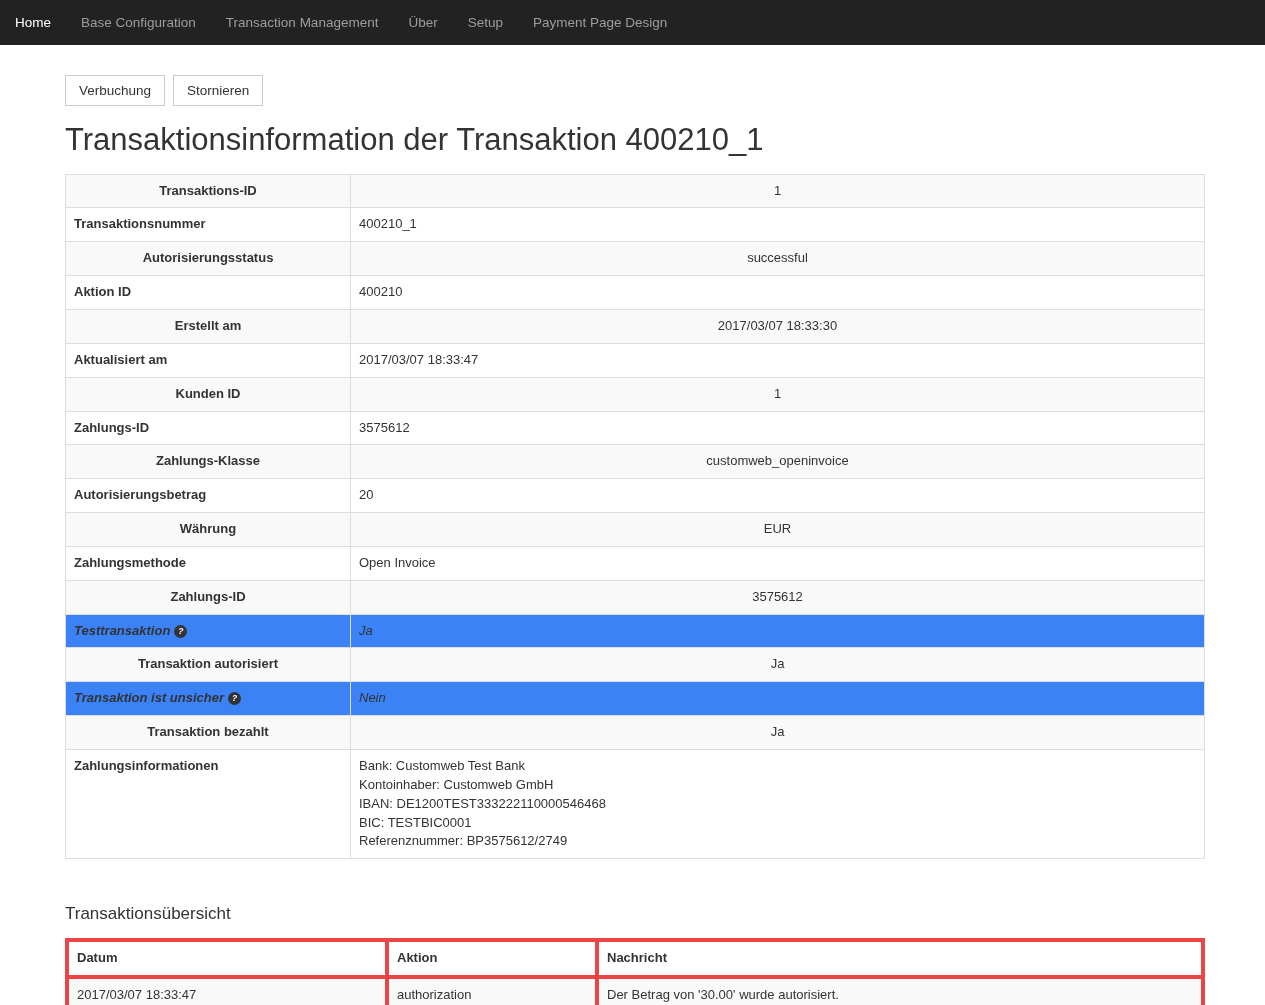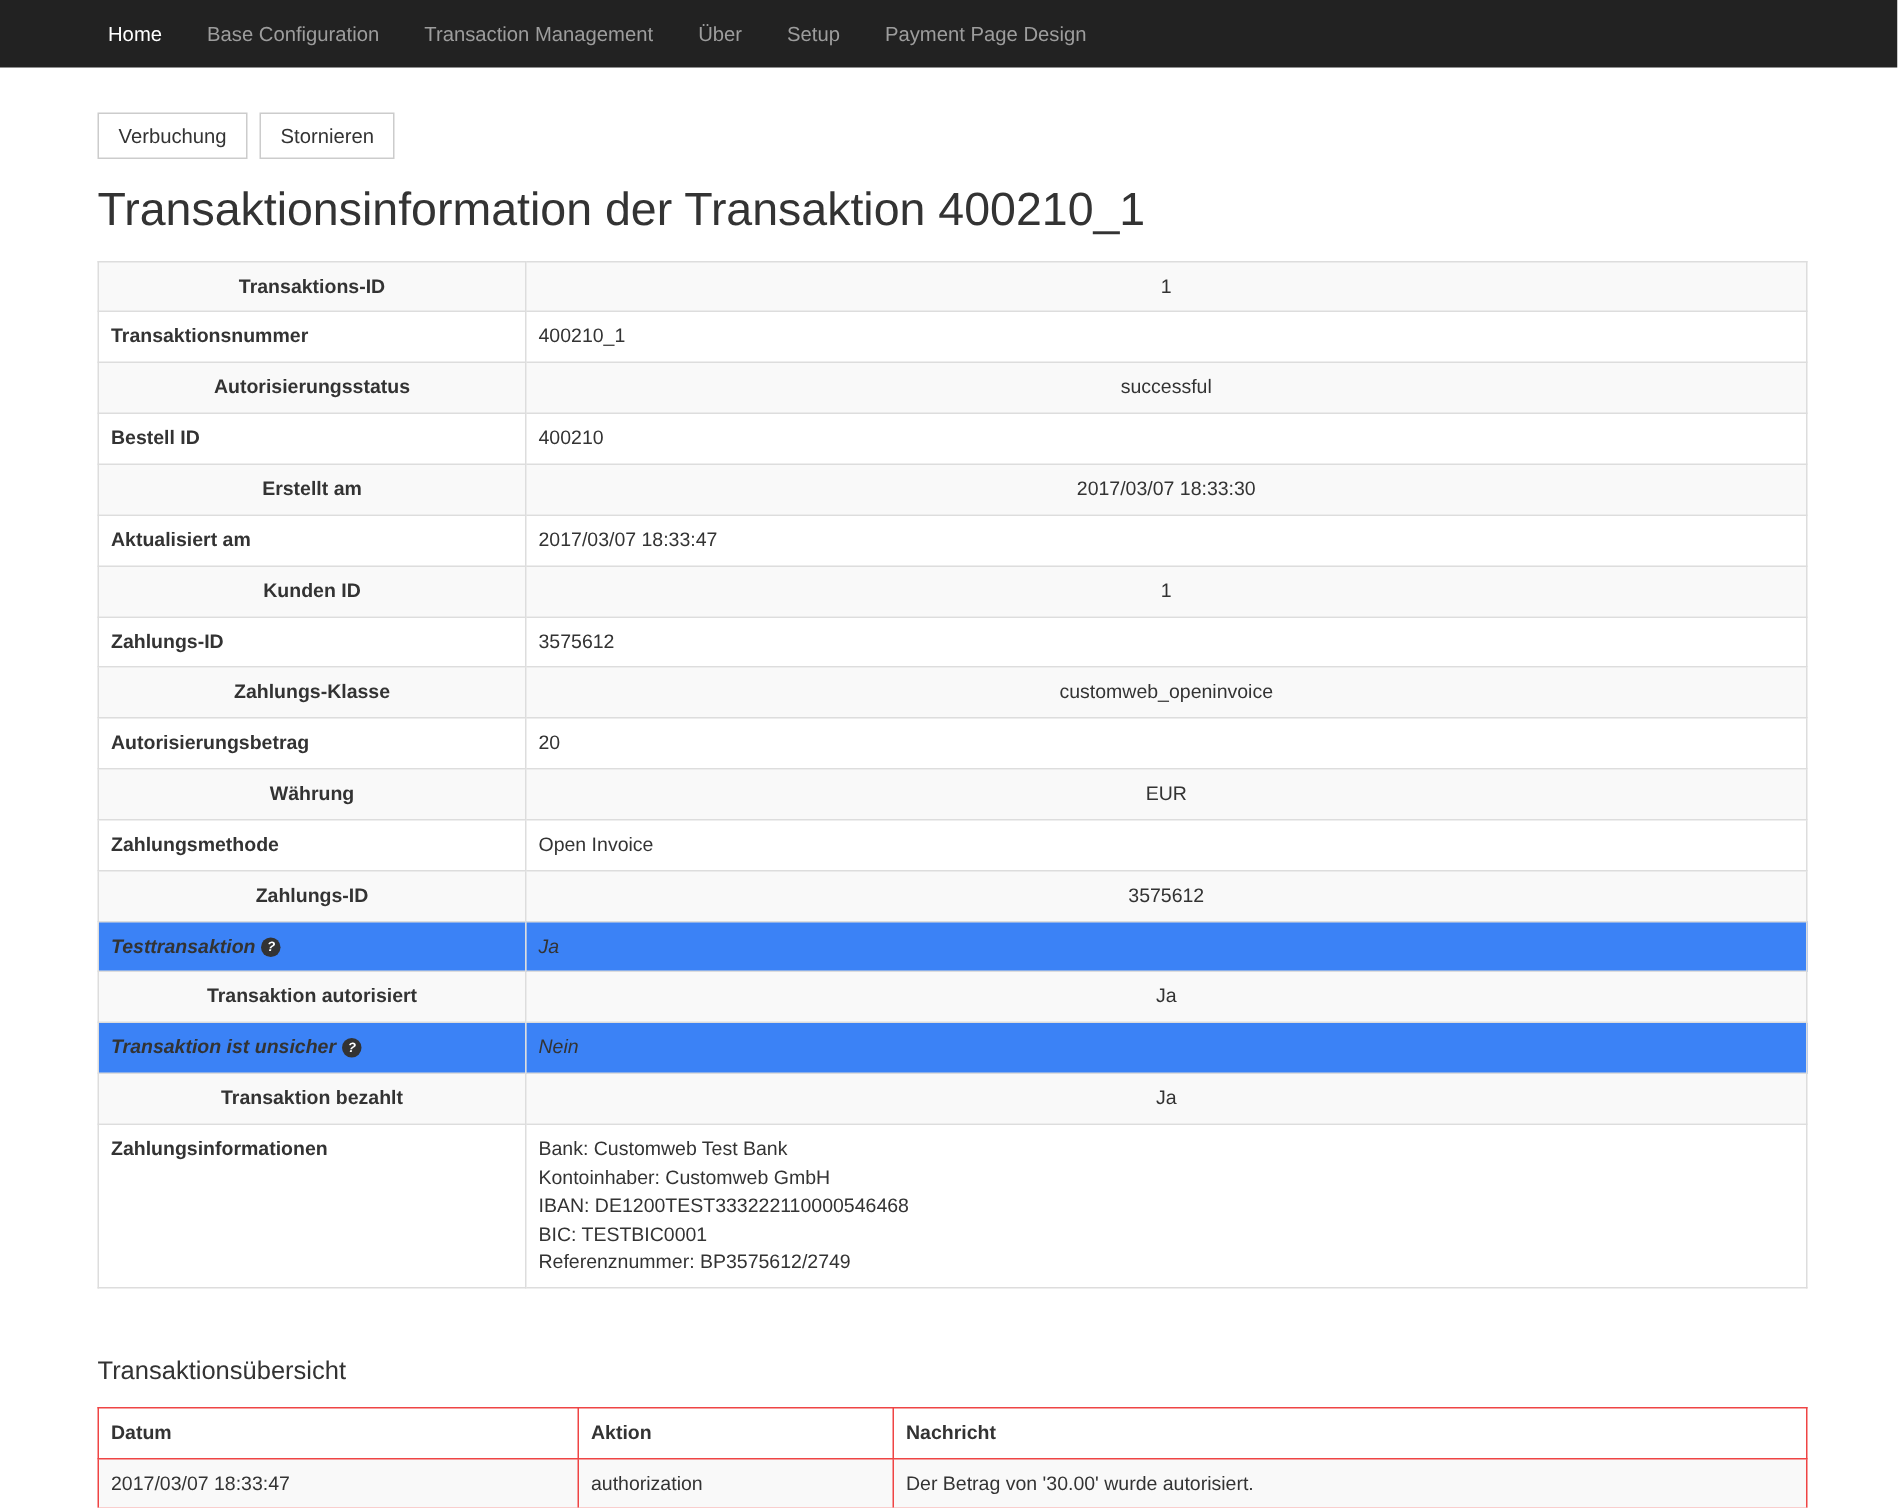--- a/index.html
+++ b/index.html
@@ -11,21 +11,20 @@
     color: #333333;
     overflow: hidden;
   }
 
   
   .navbar {
     background: #222222;
     height: 45px;
     display: flex;
     align-items: center;
-    padding-left: 57px;
   }
   .nav-item {
     color: #9d9d9d;
     font-size: 13.5px;
     padding: 0 15px;
     line-height: 45px;
     text-decoration: none;
     white-space: nowrap;
     cursor: pointer;
   }
@@ -108,21 +107,21 @@
 
   .spacer { height: 45px; }
 
   table.overview {
     width: 1140px;
     border-collapse: collapse;
     font-size: 13px;
     table-layout: fixed;
   }
   table.overview th, table.overview td {
-    border: 1px solid #ef4444;
+    border: 4px solid #ef4444;
     padding: 7px 8px;
     text-align: left;
     vertical-align: top;
     line-height: 1.45;
   }
   table.overview th { font-weight: bold; }
   table.overview col.c-date { width: 320px; }
   table.overview col.c-action { width: 210px; }
   table.overview tr.striped td { background: #f9f9f9; }
 </style>
@@ -155,21 +154,21 @@
         </tr>
         <tr>
           <td class="label"><span>Transaktionsnummer</span></td>
           <td class="value">400210_1</td>
         </tr>
         <tr class="striped">
           <td class="label"><span>Autorisierungsstatus</span></td>
           <td class="value">successful</td>
         </tr>
         <tr>
-          <td class="label"><span>Bestell ID</span></td>
+          <td class="label"><span>Aktion ID</span></td>
           <td class="value">400210</td>
         </tr>
         <tr class="striped">
           <td class="label"><span>Erstellt am</span></td>
           <td class="value">2017/03/07 18:33:30</td>
         </tr>
         <tr>
           <td class="label"><span>Aktualisiert am</span></td>
           <td class="value">2017/03/07 18:33:47</td>
         </tr>

